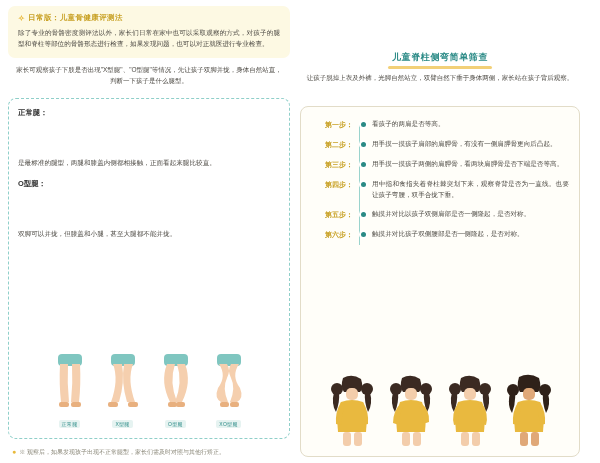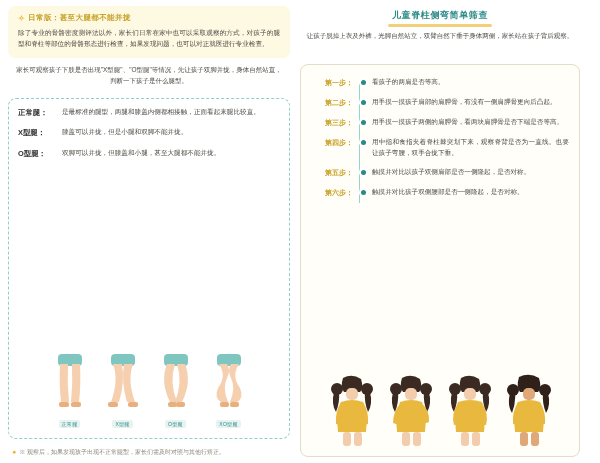--- a/index.html
+++ b/index.html
@@ -65,20 +65,21 @@
 
   
   .sec-head {
     text-align: center;
     font-size: 9px;
     font-weight: bold;
     color: #2a8a86;
     letter-spacing: .6px;
     position: relative;
     padding: 3px 0 4px 0;
+    margin-top: 42px;
   }
   .sec-head .underline {
     display: block;
     width: 104px;
     height: 2.5px;
     background: #f0c860;
     margin: 2px auto 0 auto;
     border-radius: 2px;
     opacity: .85;
   }
@@ -96,21 +97,23 @@
     border: 1px dashed #8fcfc9;
     border-radius: 8px;
     padding: 8px 9px 6px 9px;
     box-sizing: border-box;
     flex: 1;
     display: flex;
     flex-direction: column;
   }
   .type-row {
     display: flex;
+    flex-direction: column;
     margin-bottom: 9px;
+    gap: 7px;
   }
   .type-label {
     width: 44px;
     flex: 0 0 44px;
     font-size: 7.4px;
     font-weight: bold;
     color: #2f2f2f;
     line-height: 1.5;
   }
   .type-text {
@@ -243,36 +246,32 @@
 </head>
 <body>
 
 <div class="page">
 
   <div class="col-left">
 
     <div class="note-card">
       <div class="note-title">
         <span class="star">✧</span>
-        <span>日常版：甚至大腿都不能并拢</span>
+        <span>日常版：儿童骨健康评测法</span>
       </div>
       <div class="note-body">除了专业的骨骼密度测评法以外，家长们日常在家中也可以采取观察的方式，对孩子的腿型和脊柱等部位的骨骼形态进行检查，如果发现问题，也可以对正就医进行专业检查。</div>
     </div>
 
     <div class="sec-sub">家长可观察孩子下肢是否出现"X型腿"、"O型腿"等情况，先让孩子双脚并拢，身体自然站直，判断一下孩子是什么腿型。</div>
 
     <div class="dashed-panel">
 
       <div class="type-row">
         <div class="type-label">正常腿：</div>
         <div class="type-text">是最标准的腿型，两腿和膝盖内侧都相接触，正面看起来腿比较直。</div>
-      </div>
-      <div class="type-row">
-        <div class="type-label">X型腿：</div>
-        <div class="type-text">膝盖可以并拢，但是小腿和双脚不能并拢。</div>
       </div>
       <div class="type-row">
         <div class="type-label">O型腿：</div>
         <div class="type-text">双脚可以并拢，但膝盖和小腿，甚至大腿都不能并拢。</div>
       </div>
 
       <div class="legs-wrap">
 
         <div class="leg-fig">
           <svg class="leg-svg" width="42" height="58" viewBox="0 0 42 58">

